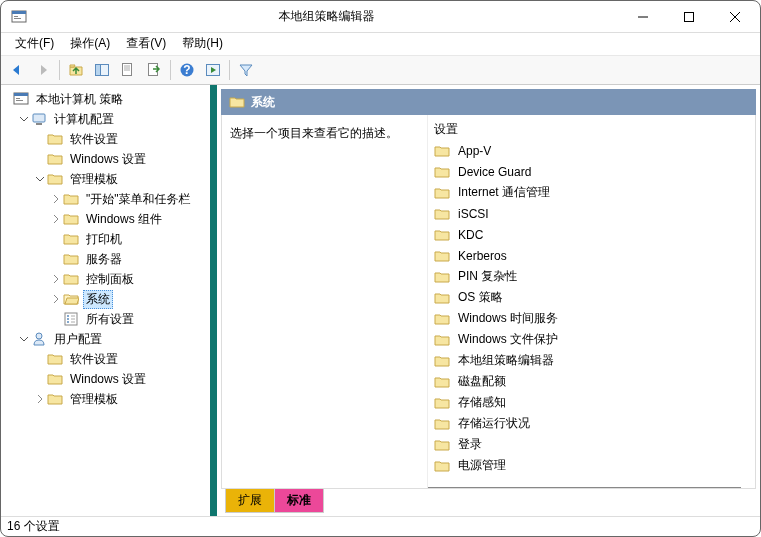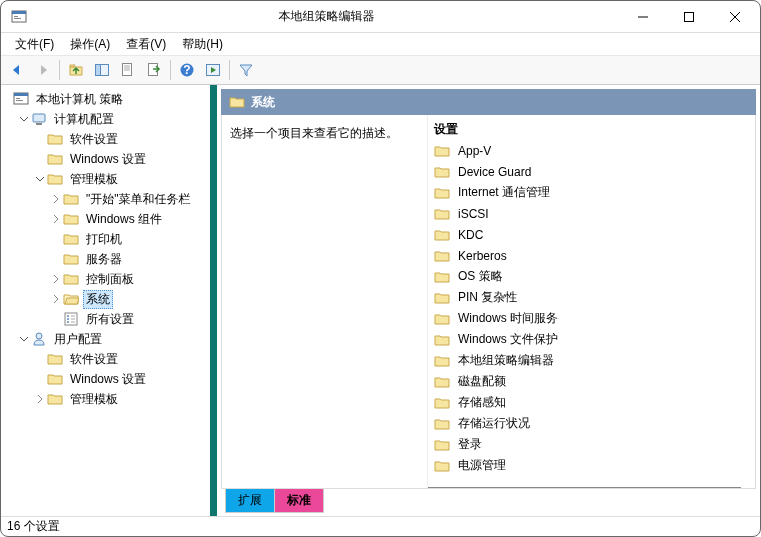--- a/index.html
+++ b/index.html
@@ -6,21 +6,21 @@
 body { background: #fff; width: 761px; height: 537px; display: flex; flex-direction: column; border: 1px solid #666; border-radius: 8px; overflow: hidden; }
 
 
 .titlebar { height: 32px; display: flex; align-items: center; padding: 0 2px 0 10px; border-bottom: 1px solid #ddd; }
 .titlebar .appicon { width: 16px; height: 16px; margin-right: 6px; }
 .titlebar .title { flex: 1; text-align: center; }
 .winbtn { width: 46px; height: 30px; display: flex; align-items: center; justify-content: center; }
 .winbtn svg { stroke: #000; stroke-width: 1; fill: none; }
 
 
-.menubar { height: 22px; display: flex; align-items: center; padding: 0 6px; }
+.menubar { height: 22px; display: flex; align-items: flex-start; padding: 0 6px; }
 .menuitem { padding: 2px 8px; cursor: default; }
 
 
 .toolbar { height: 30px; display: flex; align-items: center; padding: 0 4px; border-top: 1px solid #e8e8e8; border-bottom: 1px solid #ccc; gap: 2px; background: #f8f8f8; }
 .tbtn { width: 24px; height: 24px; display: flex; align-items: center; justify-content: center; border: 1px solid transparent; }
 .tsep { width: 1px; height: 20px; background: #ccc; margin: 0 2px; }
 
 
 .main { flex: 1; display: flex; min-height: 0; }
 .leftpane { width: 216px; border-right: 7px solid #0f766e; overflow: auto; padding: 4px 12px; }
@@ -40,26 +40,26 @@
 .rheader { height: 26px; background: #7b95b6; color: #fff; display: flex; align-items: center; padding: 0 8px; gap: 6px; margin: 4px 4px 0 4px; }
 .rheader .ticon { margin-right: 0; }
 .rheader span { font-weight: bold; }
 
 
 .rcontent { flex: 1; display: flex; min-height: 0; margin: 0 4px; border-left: 1px solid #ddd; border-right: 1px solid #ddd; }
 .descpane { width: 206px; padding: 10px 8px; border-right: 1px solid #eee; }
 .settingspane { flex: 1; overflow-y: scroll; padding: 4px 2px; position: relative; }
 .settingspane::after { content:""; position:absolute; left:0; right:14px; bottom:0; height:1px; background:#888; }
 .shead, .sitem { display: flex; align-items: center; height: 21px; padding-left: 4px; gap: 4px; }
-.shead { font-weight: bold; }
+.shead { font-weight: normal; }
 
 
 .tabs { height: 24px; display: flex; align-items: flex-start; padding: 0 4px; margin: 0 4px 4px 4px; border-top: 1px solid #ddd; }
 .tab { padding: 3px 12px; border: 1px solid #ccc; border-top: none; background: #fff; margin-right: -1px; font-size: 12px; }
-.tab.active { background: #0ea5e9; }
+.tab.active { background: #eab308; }
 .tab.inactive { background: #ec4899; font-weight: bold; }
 
 
 .statusbar { height: 20px; border-top: 1px solid #ddd; padding: 2px 6px; display: flex; align-items: center; }
 
 
 </style>
 </head>
 <body>
 
@@ -417,27 +417,27 @@
             <div class="sitem">
               <svg class="ticon" viewBox="0 0 16 16">
                 <path d="M1 4 L1 13 L15 13 L15 5 L7 5 L6 4 Z" fill="#f7e6a2" stroke="#c9a94a"></path>
               </svg>
               <span>Kerberos</span>
             </div>
             <div class="sitem">
               <svg class="ticon" viewBox="0 0 16 16">
                 <path d="M1 4 L1 13 L15 13 L15 5 L7 5 L6 4 Z" fill="#f7e6a2" stroke="#c9a94a"></path>
               </svg>
+              <span>PIN 复杂性</span>
+            </div>
+            <div class="sitem">
+              <svg class="ticon" viewBox="0 0 16 16">
+                <path d="M1 4 L1 13 L15 13 L15 5 L7 5 L6 4 Z" fill="#f7e6a2" stroke="#c9a94a"></path>
+              </svg>
               <span>OS 策略</span>
-            </div>
-            <div class="sitem">
-              <svg class="ticon" viewBox="0 0 16 16">
-                <path d="M1 4 L1 13 L15 13 L15 5 L7 5 L6 4 Z" fill="#f7e6a2" stroke="#c9a94a"></path>
-              </svg>
-              <span>PIN 复杂性</span>
             </div>
             <div class="sitem">
               <svg class="ticon" viewBox="0 0 16 16">
                 <path d="M1 4 L1 13 L15 13 L15 5 L7 5 L6 4 Z" fill="#f7e6a2" stroke="#c9a94a"></path>
               </svg>
               <span>Windows 时间服务</span>
             </div>
             <div class="sitem">
               <svg class="ticon" viewBox="0 0 16 16">
                 <path d="M1 4 L1 13 L15 13 L15 5 L7 5 L6 4 Z" fill="#f7e6a2" stroke="#c9a94a"></path>

